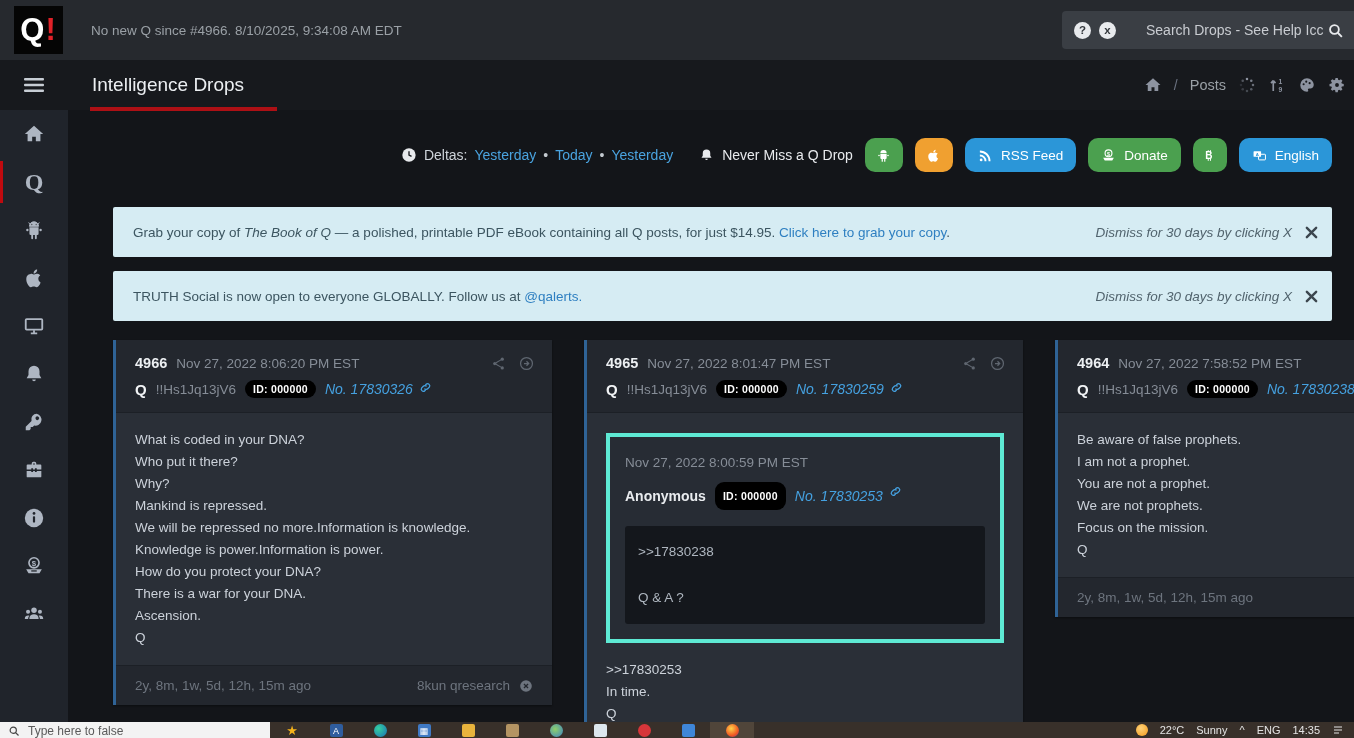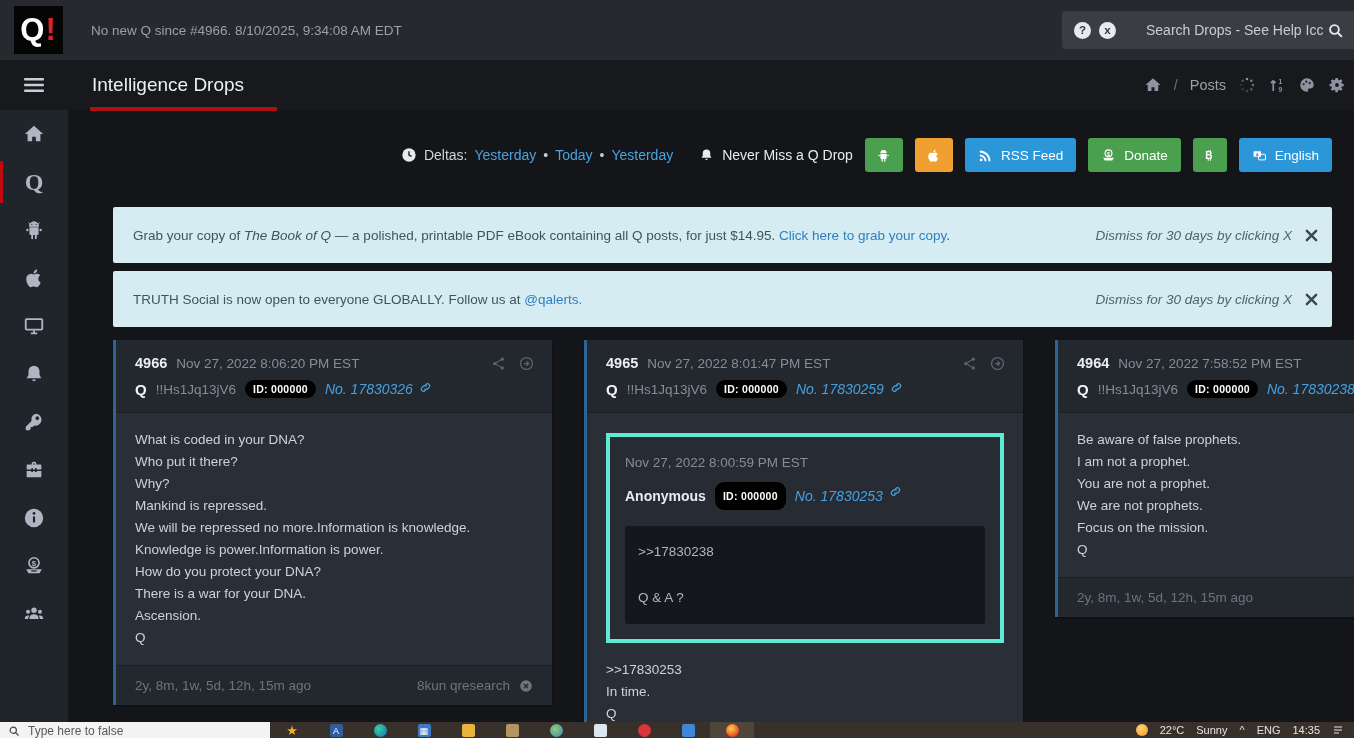--- a/index.html
+++ b/index.html
@@ -39,28 +39,28 @@
   
   .main { position:absolute; left:68px; top:110px; right:0; bottom:0; background:#131519; }
 
   .toolbar-row { position:absolute; top:28px; right:22px; display:flex; align-items:center; }
   .deltas { display:flex; align-items:center; gap:7px; font-size:14px; color:#ced4da; }
   .deltas .ico { width:16px; height:16px; }
   .link { color:#4aa3df; text-decoration:none; cursor:pointer; }
   .bullet { color:#c3c9cf; }
   .nevermiss { display:flex; align-items:center; gap:8px; color:#e8eaed; font-size:14px; margin-left:26px; }
   .nevermiss .ico { width:15px; height:16px; color:#e8eaed; }
-  .btn { height:34px; border-radius:3px; display:flex; align-items:center; justify-content:center; padding:0 13px; color:#fff; font-size:13.5px; gap:8px; margin-left:12px; cursor:pointer; border:none; font-family:"Liberation Sans", sans-serif; }
+  .btn { height:34px; border-radius:10px; display:flex; align-items:center; justify-content:center; padding:0 13px; color:#fff; font-size:13.5px; gap:8px; margin-left:12px; cursor:pointer; border:none; font-family:"Liberation Sans", sans-serif; }
   .btn svg { width:15px; height:15px; }
   .btn-green { background:#4ba04f; }
   .btn-orange { background:#f0a030; }
   .btn-blue { background:#2b96d8; }
   .btn-sq { width:38px; padding:0; }
 
-  .banner { position:absolute; left:45px; right:22px; height:56px; background:#d6ecf3; border-radius:2px; display:flex; align-items:center; padding:0 14px 0 20px; font-size:13.5px; color:#3c5560; }
+  .banner { position:absolute; left:45px; right:22px; height:50px; background:#d6ecf3; border-radius:2px; display:flex; align-items:center; padding:0 14px 0 20px; font-size:13.5px; color:#3c5560; }
   .banner-1 { top:97px; } .banner-2 { top:161px; }
   .banner .blink { color:#2e7fc1; }
   .banner .btext { flex:1; white-space:nowrap; overflow:hidden; }
   .dismiss { font-style:italic; color:#51636d; margin-right:13px; white-space:nowrap; }
   .x-ico { width:13px; height:13px; color:#3c464e; cursor:pointer; flex:none; }
 
   
   .cards { position:absolute; left:45px; top:230px; display:flex; gap:32px; align-items:flex-start; }
   .card { width:439px; background:#2a2f37; border-left:3px solid #2f6396; box-shadow:0 1px 2px rgba(0,0,0,.4); }
   .card-head { background:#23272e; border-bottom:1px solid #1c2026; padding:15px 18px 14px 19px; }

